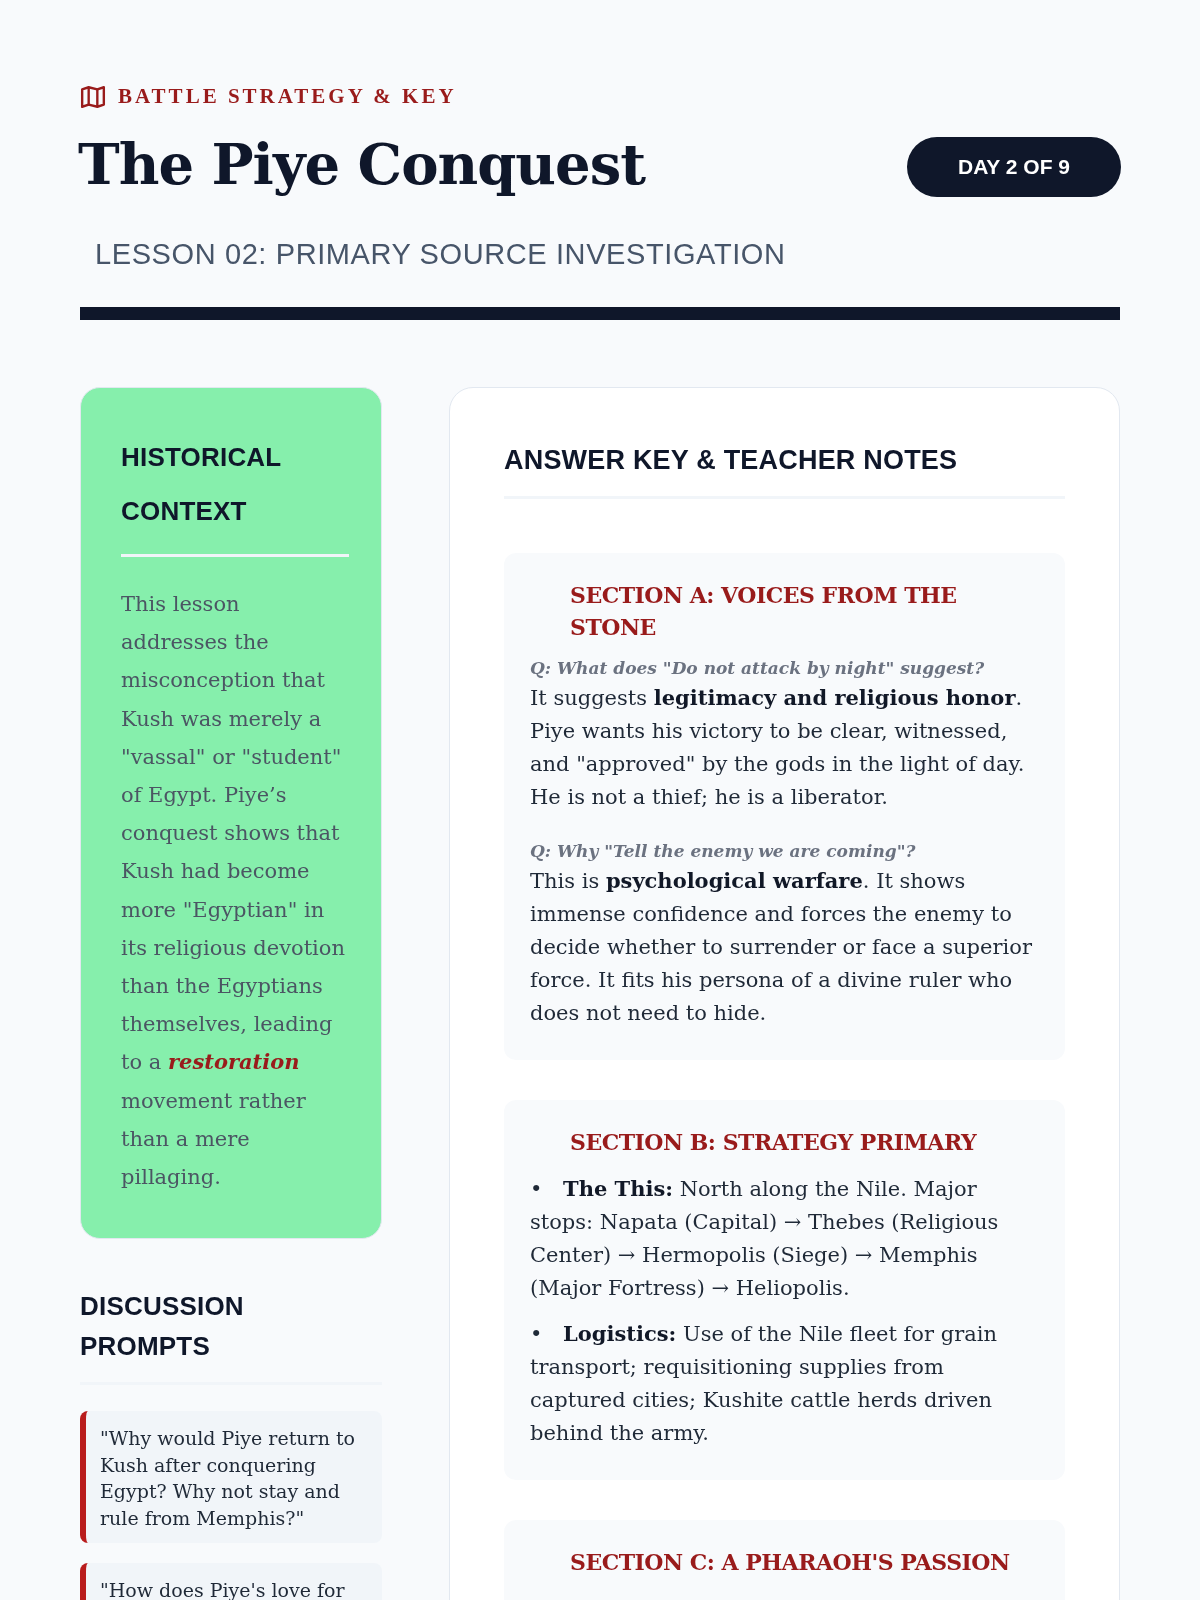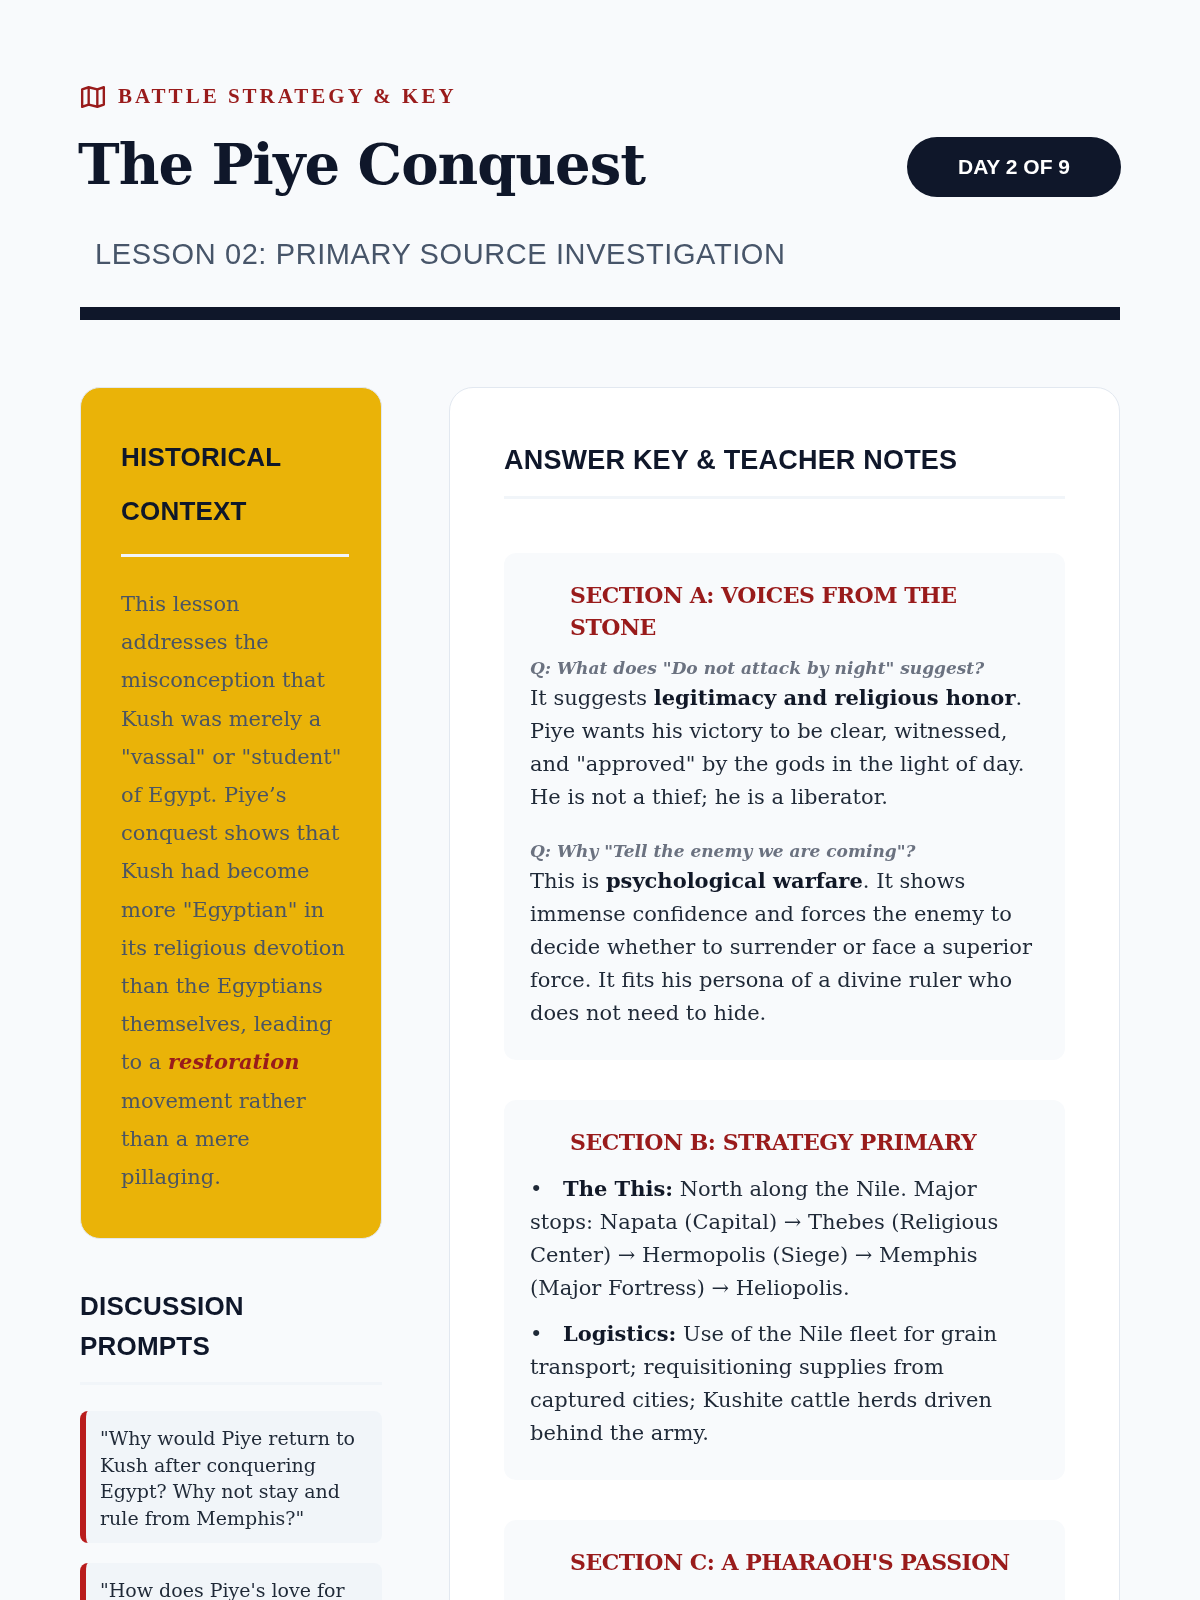--- a/index.html
+++ b/index.html
@@ -41,21 +41,21 @@
     font-family: "Liberation Sans", sans-serif; font-weight: 700; font-size: 21px;
   }
   .rule {
     position: absolute; top: 307px; left: 0; width: 1040px; height: 13px;
     background: #0f172a;
   }
 
   
   .context-card {
     position: absolute; top: 387px; left: 0; width: 302px; height: 852px;
-    background: #eab308; border: 1.5px solid #e2e8f0; border-radius: 20px;
+    background: #86efac; border: 1.5px solid #e2e8f0; border-radius: 20px;
     padding: 42px 32px 0 40px;
   }
   .card-heading {
     font-family: "Liberation Sans", sans-serif; font-weight: 700;
     font-size: 26px; line-height: 54px; color: #0f172a; letter-spacing: 0.2px;
   }
   .divider { height: 3px; background: #f1f5f9; margin-top: 16px; }
   .context-text {
     margin-top: 28px;
     font-family: "DejaVu Serif", serif; font-size: 21px; line-height: 38.2px;

